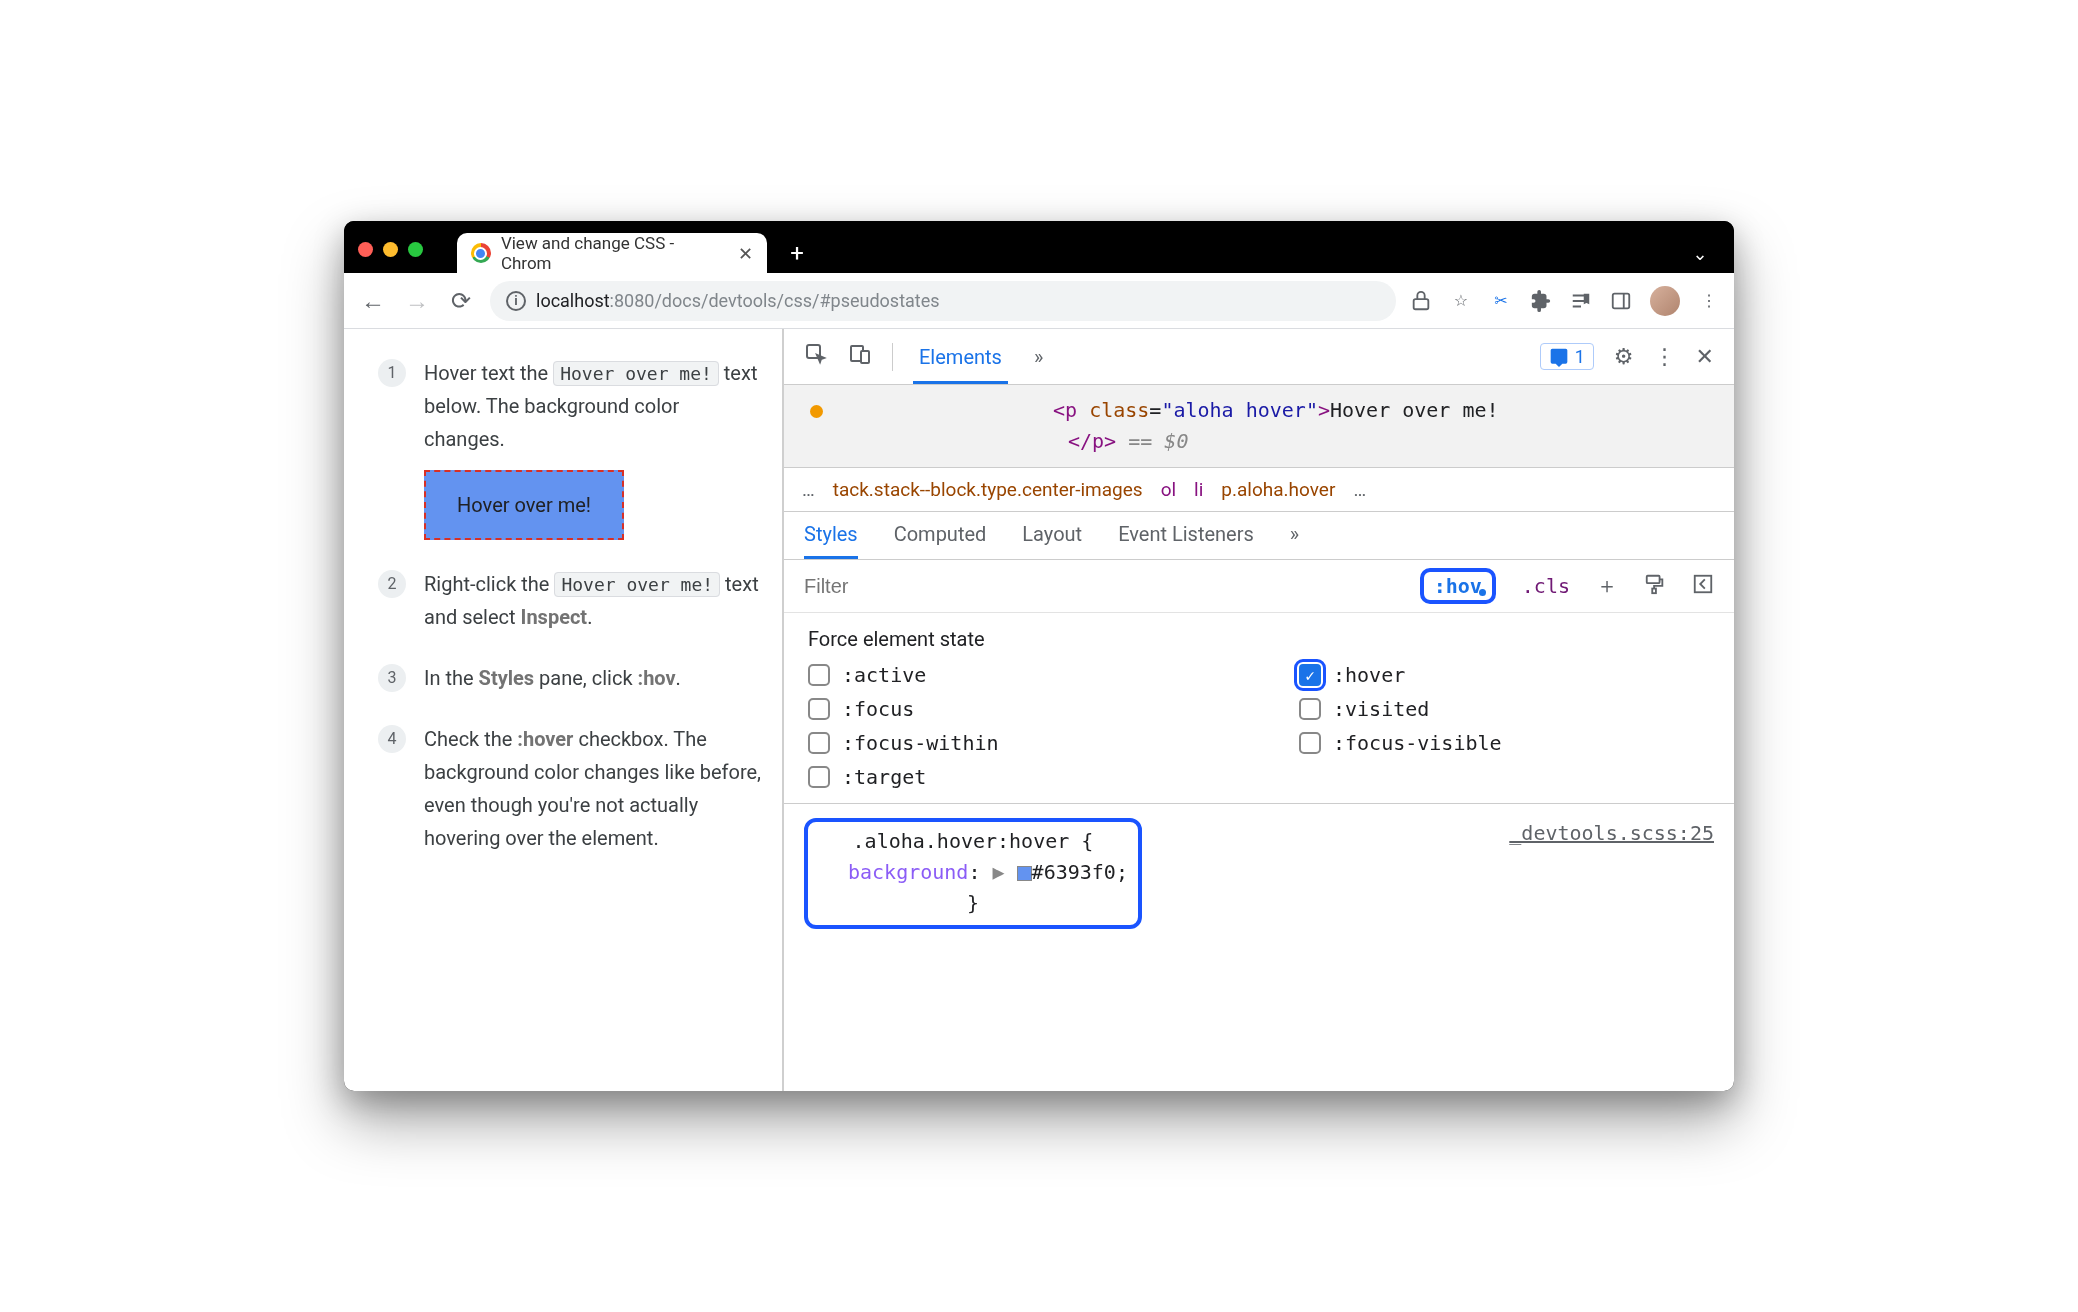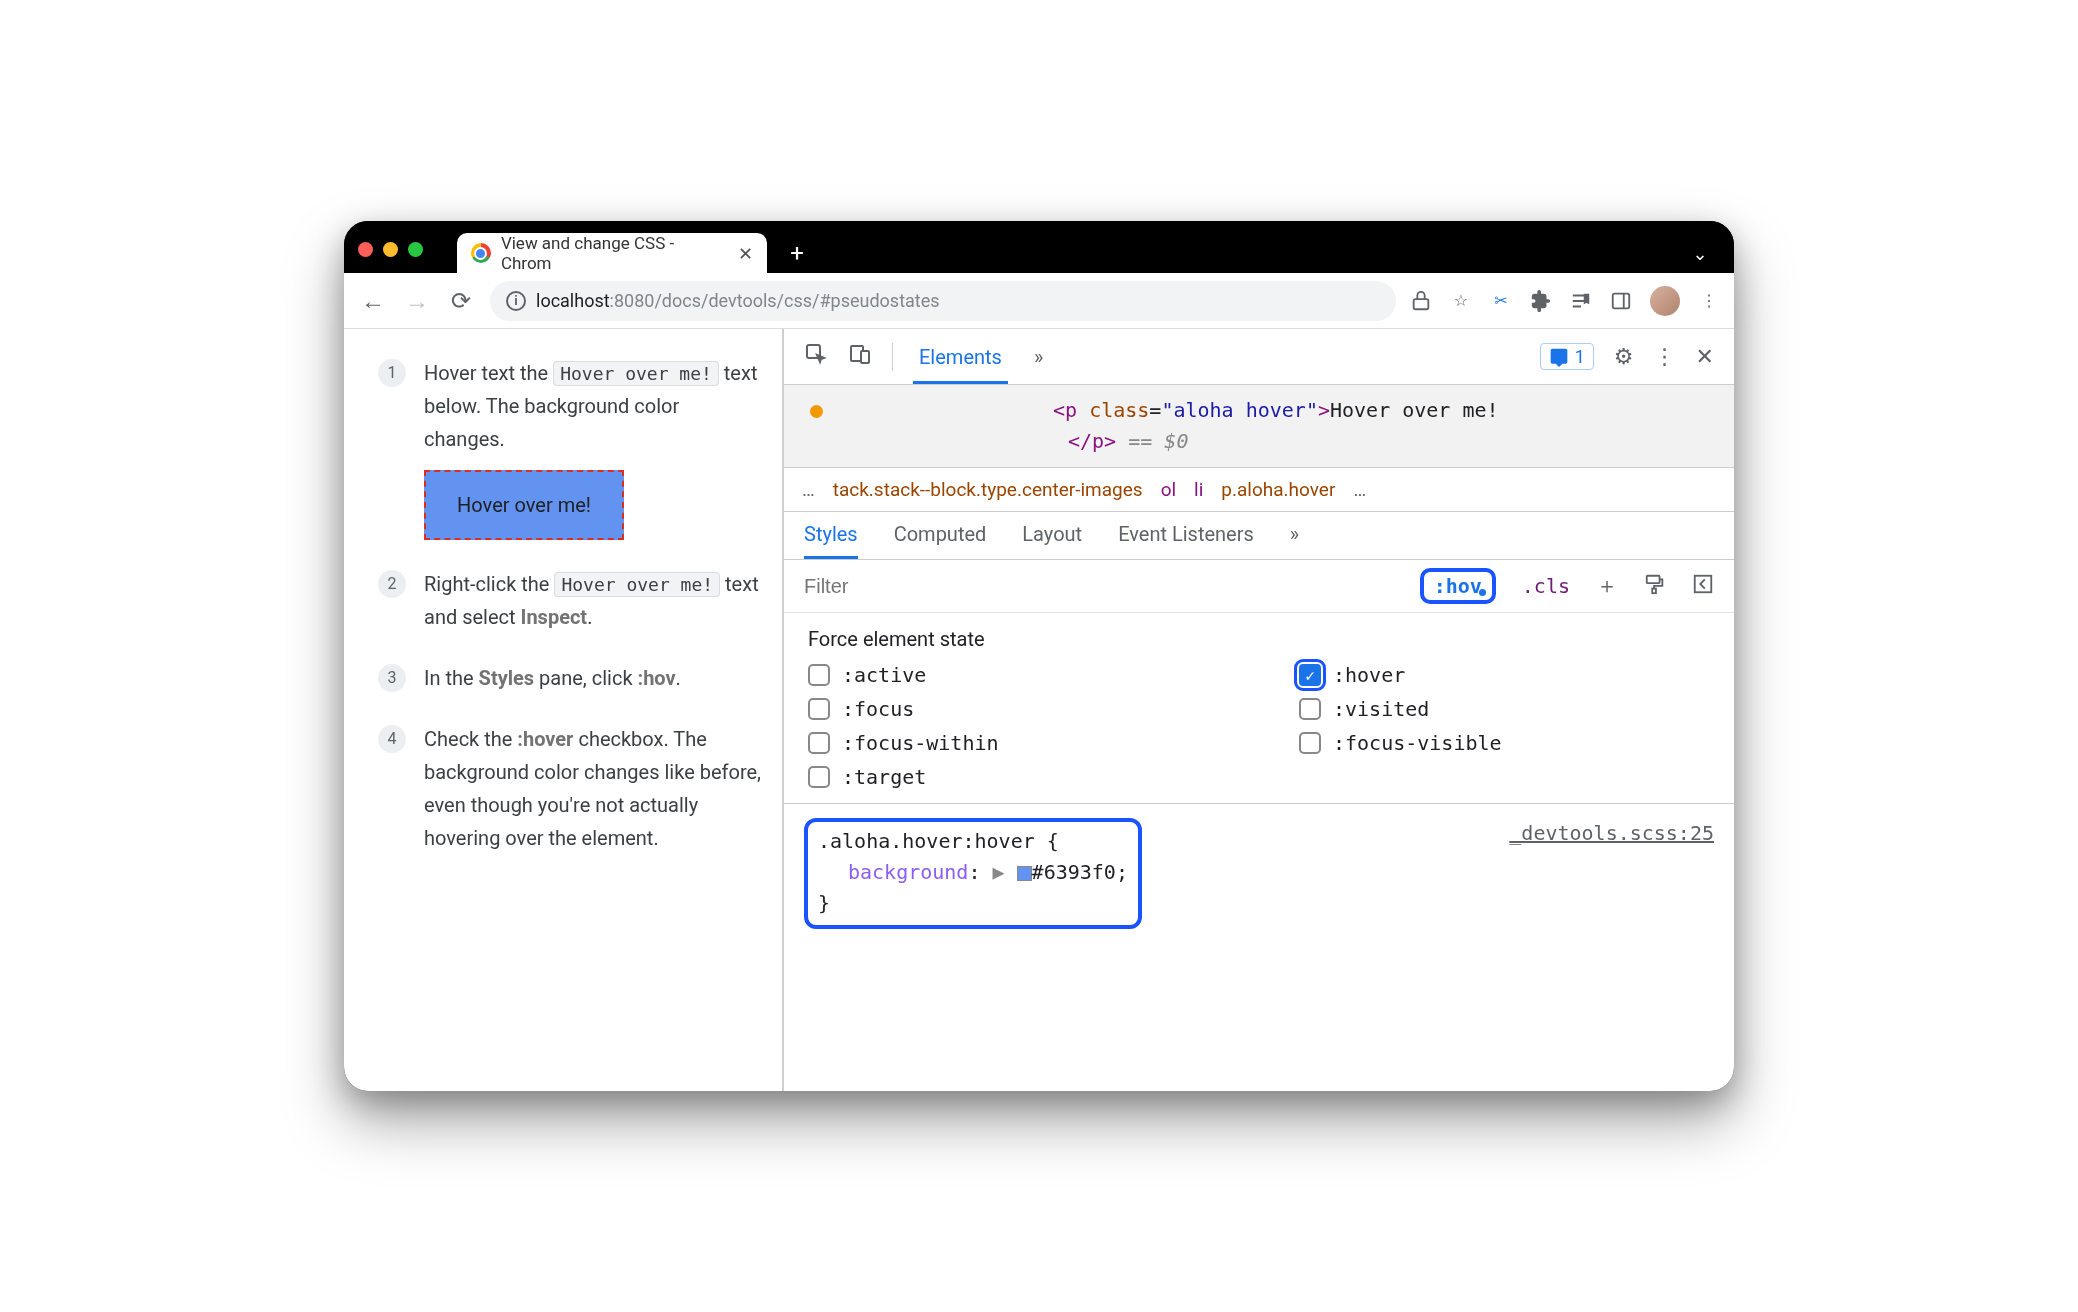--- a/index.html
+++ b/index.html
@@ -1,19 +1,19 @@
 <!DOCTYPE html>
 <html><head>
 <meta charset="utf-8">
 <style>
   * { box-sizing: border-box; margin: 0; padding: 0; }
   body { background: #fff; font-family: -apple-system, BlinkMacSystemFont, "Segoe UI", Roboto, Arial, sans-serif; }
   .stage { width: 2078px; height: 1312px; display:flex; align-items:center; justify-content:center; }
   .browser {
-    width: 1390px; height: 870px; background:#000; border-radius: 24px;
+    width: 1390px; height: 870px; background:#000; border-radius: 10px;
     box-shadow: 0 30px 60px rgba(0,0,0,0.35), 0 10px 30px rgba(0,0,0,0.25);
     display:flex; flex-direction:column; overflow:hidden;
   }
   
   .tabstrip { height:52px; background:#000; display:flex; align-items:flex-end; padding:0 14px; gap:10px; }
   .traffic { display:flex; gap:10px; align-items:center; margin-right:24px; margin-bottom:16px; }
   .dot { width:15px; height:15px; border-radius:50%; }
   .dot.red{background:#ff5f57;} .dot.yellow{background:#febc2e;} .dot.green{background:#28c840;}
   .tab { width:310px; height:40px; background:#fff; border-radius:10px 10px 0 0; display:flex; align-items:center; padding:0 14px; gap:10px; font-size:17px; color:#333; }
   .chrome-icon { width:20px;height:20px;border-radius:50%; background:conic-gradient(#ea4335 0 120deg,#34a853 120deg 240deg,#fbbc05 240deg 360deg); position:relative; display:flex;align-items:center;justify-content:center;}
@@ -66,21 +66,21 @@
   .hov::after{content:"";position:absolute;right:6px;bottom:4px;width:7px;height:7px;border-radius:50%;background:#1a73e8;}
   .cls{font-family:Menlo,monospace;color:#701a75;font-size:20px;}
   .smallicon{color:#5f6368;font-size:22px;}
   .forcestate{padding:14px 24px;border-bottom:1px solid #ccc;}
   .forcestate h4{font-size:20px;font-weight:400;color:#202124;margin-bottom:12px;}
   .state-grid{display:grid;grid-template-columns:1fr 1fr;gap:10px 80px;font-family:Menlo,monospace;font-size:20px;}
   .state-row{display:flex;align-items:center;gap:12px;}
   .chk{width:22px;height:22px;border:2px solid #888;border-radius:5px;display:inline-flex;align-items:center;justify-content:center;flex-shrink:0;}
   .chk.checked{background:#1a73e8;border-color:#1a73e8;color:#fff;font-size:16px;outline:3px solid #1a54ff;outline-offset:2px;border-radius:4px;}
   .rule{padding:14px 20px;font-family:Menlo,monospace;font-size:20px;line-height:1.55;display:flex;}
-  .rule-box{border:4px solid #1a54ff;border-radius:12px;padding:4px 10px 6px;}
+  .rule-box{border:4px solid #1a54ff;border-radius:12px;padding:4px 10px 6px;text-align:center;}
   .rule .sel{color:#202124;}
   .rule .prop{color:#8b5cf6;margin-left:30px;}
   .rule .arrow{color:#888;}
   .rule .swatch{display:inline-block;width:15px;height:15px;background:#6393f0;border:1px solid #888;vertical-align:middle;}
   .rule .link{margin-left:auto;color:#5f6368;text-decoration:underline;align-self:flex-start;}
 </style>
 </head>
 <body>
 
 <div class="stage">

